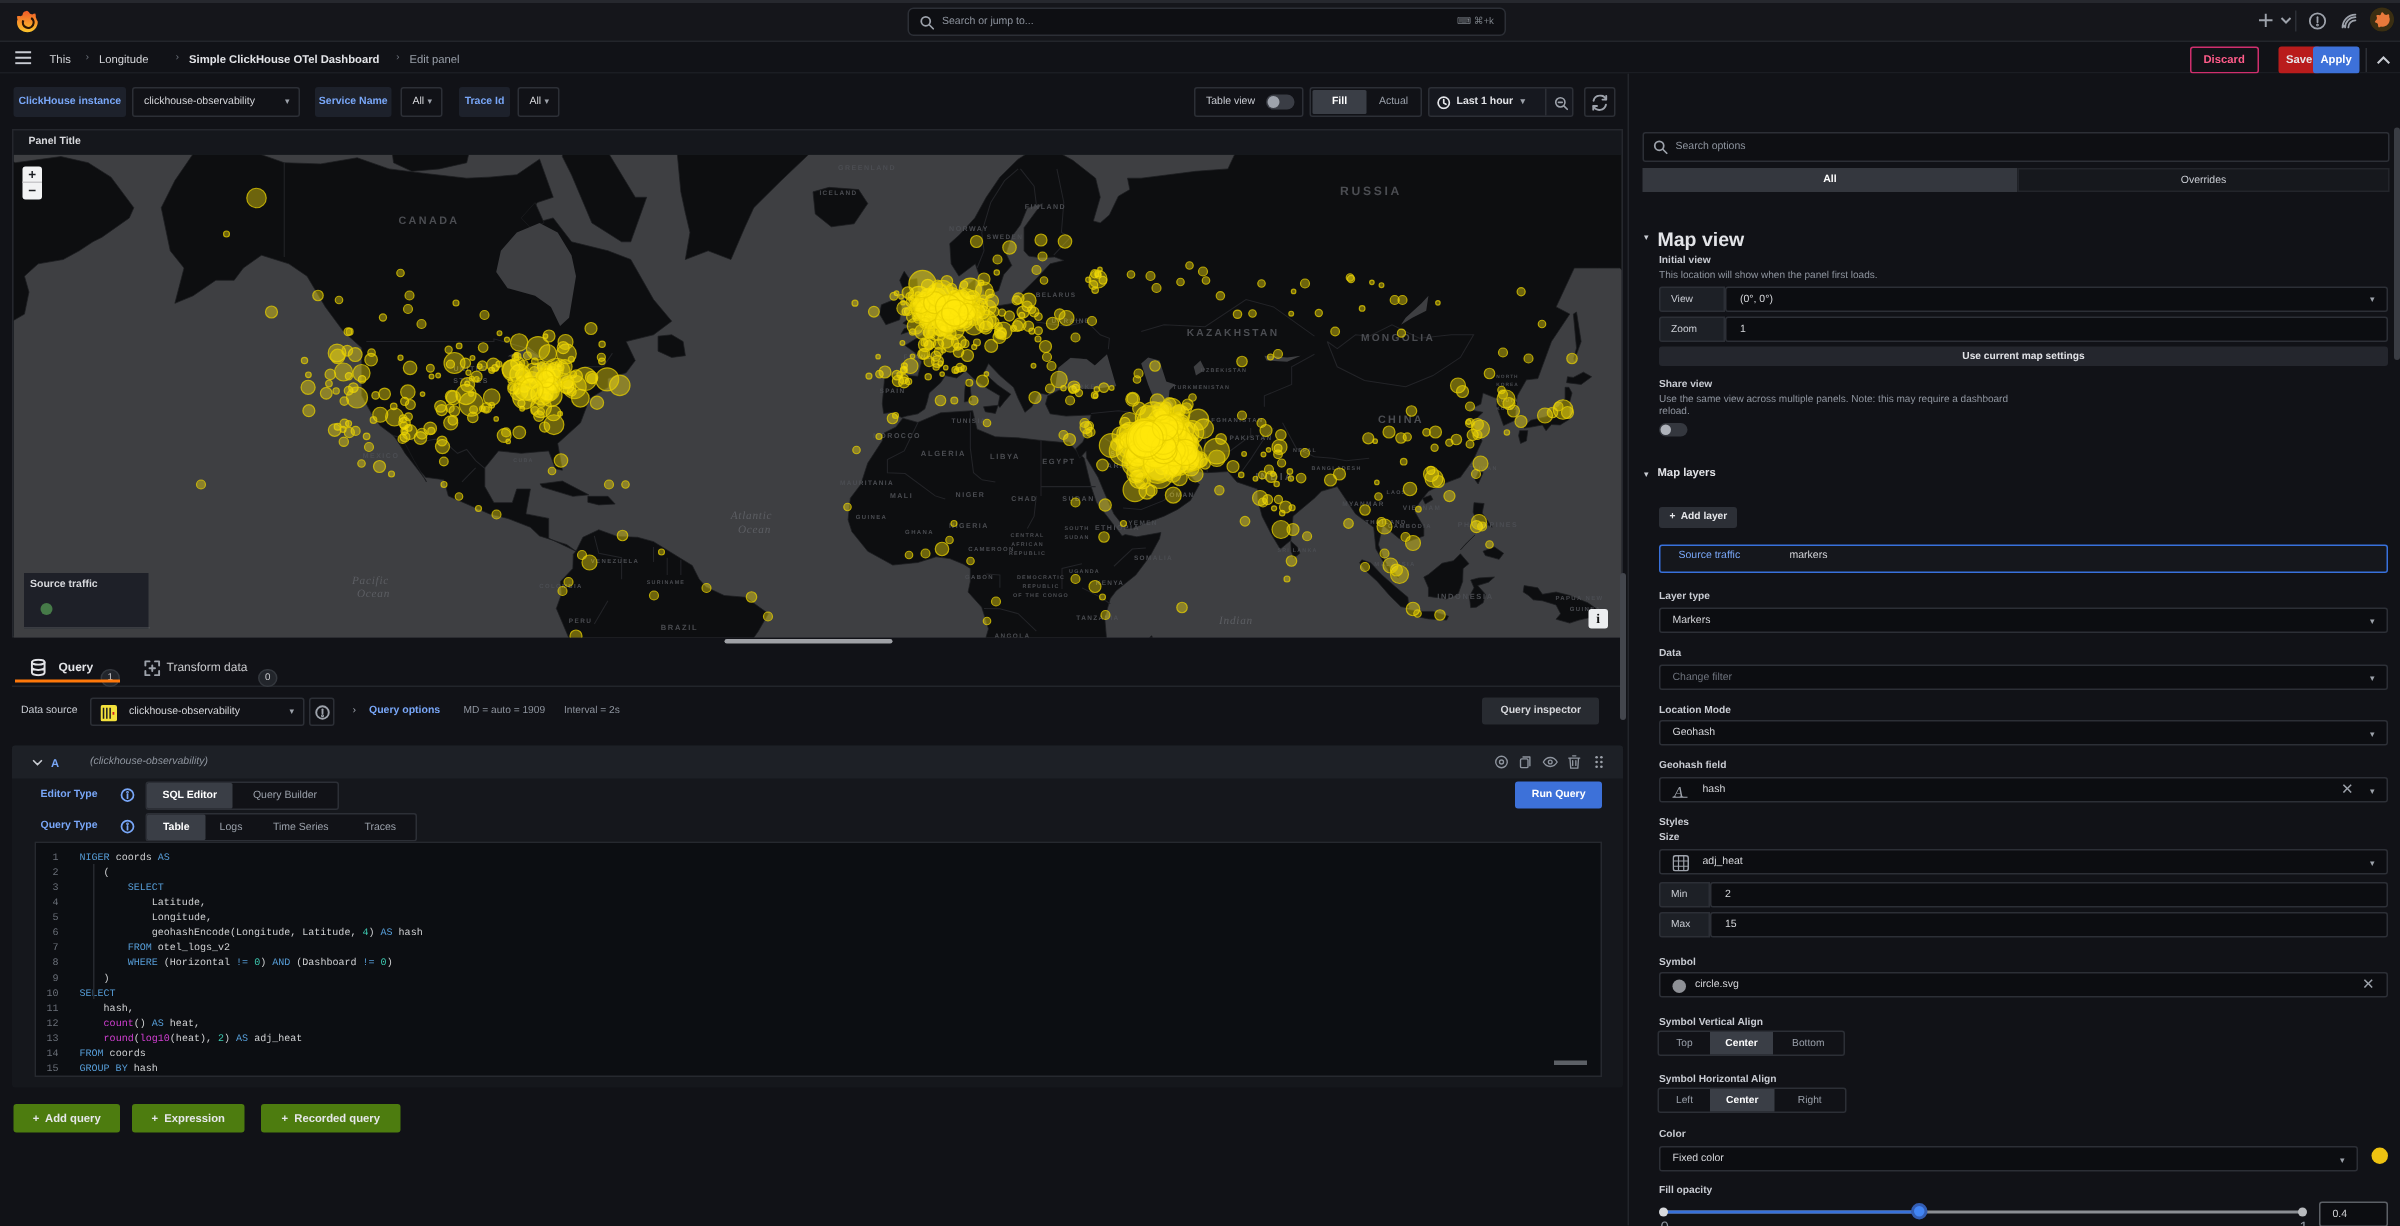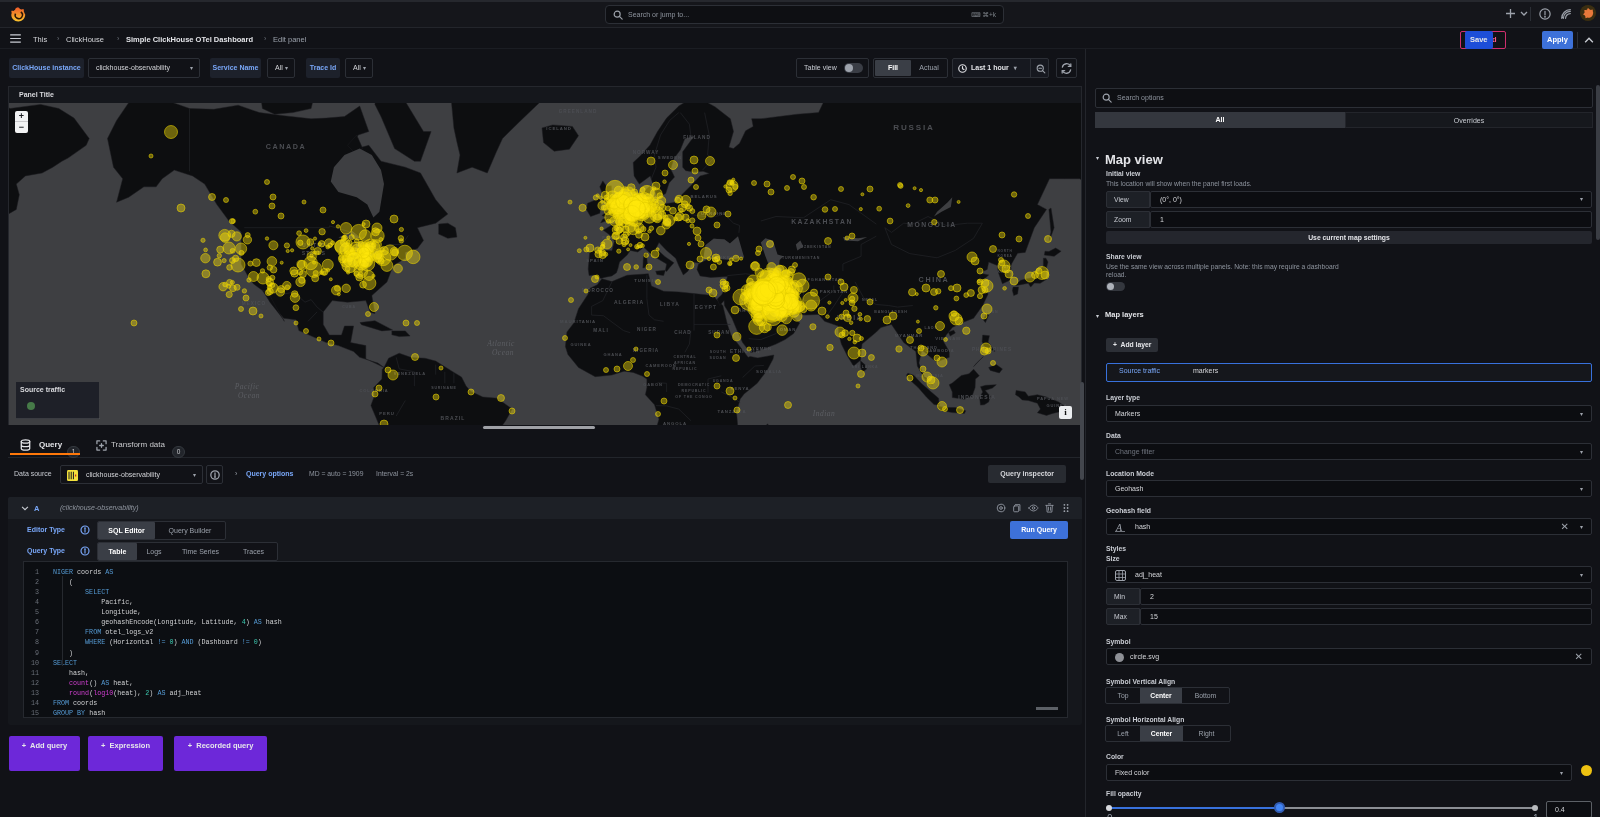--- a/index.html
+++ b/index.html
@@ -45,21 +45,21 @@
 .seg .on{display:inline-block;height:17px;background:#3a3e46;border-radius:1px;color:#fff;font-weight:bold;font-size:7px;line-height:17px;padding:0 8px;vertical-align:top}
 .seg .off{display:inline-block;height:17px;color:#9aa0aa;font-size:7px;line-height:17px;padding:0 8px;vertical-align:top}
 #runq{position:absolute;right:14px;top:24px;height:18px;background:#3d71d9;border-radius:2px;color:#fff;font-size:7px;font-weight:bold;line-height:18px;padding:0 11px}
 .blab{color:#79a7f8;font-size:7px;font-weight:bold}
 #codebox{position:absolute;left:15px;top:64px;width:1045px;height:157px;background:#0c0e12;border:1px solid #26292f}
 #codebox pre{font-family:"Liberation Mono",monospace;font-size:6.7px;line-height:10.07px;position:absolute;top:5px;left:29px}
 #lnums{position:absolute;top:5px;left:0;width:15px;text-align:right;color:#6a6f78;font-family:"Liberation Mono",monospace;font-size:6.7px;line-height:10.07px}
 .k{color:#569cd6}.f{color:#d33fd3}.n{color:#3dc9b0}.p{color:#cfd0d2}
 #hsbar{position:absolute;left:1012px;bottom:7px;width:22px;height:3px;background:#5c6066}
 
-.bbtn{position:absolute;top:736px;height:35px;background:#6d28d9;border-radius:2px;color:#e6e7ea;font-size:7.5px;font-weight:bold;line-height:19px;text-align:center}
+.bbtn{position:absolute;top:736px;height:19px;background:#4d7c0f;border-radius:2px;color:#e6e7ea;font-size:7.5px;font-weight:bold;line-height:19px;text-align:center}
 
 #sidebar{position:absolute;left:1085px;top:49px;width:515px;height:768px;background:#111217;border-left:1px solid #23252b}
 #sbhead{position:absolute;left:0;top:6px;width:515px;height:25px;background:#1d2026}
 #sbsearch{position:absolute;left:9px;top:39px;width:498px;height:20px;background:#0e0f13;border:1px solid #2c2f36;border-radius:2px;color:#8e949e;font-size:7px;line-height:18px;padding-left:21px}
 .sbtab{position:absolute;top:63px;height:16px;font-size:7px;text-align:center;line-height:16px}
 .slab{position:absolute;font-size:6.8px;font-weight:bold;color:#c9ccd3}
 .sdesc{position:absolute;font-size:6.7px;color:#8e949e}
 .inp{position:absolute;background:#0c0d11;border:1px solid #2c2f36;border-radius:2px;font-size:7px;color:#d5d6da}
 .inlab{position:absolute;background:#1d2026;border:1px solid #2c2f36;border-radius:2px 0 0 2px;font-size:6.8px;color:#c9ccd3;line-height:15px;padding:0 7px}
 .chev{position:absolute;color:#9da2ab;font-size:6px}
@@ -102,27 +102,27 @@
         <path d="M14 8.2c0-.5-.2-1.1-.4-1.5.2-.7 0-1.5-.3-2-.6 0-1.3.2-1.8.6-.4-.2-.8-.3-1.2-.4-.5-.8-1.1-1.5-1.8-1.8-.5.5-.8 1.2-.8 1.8-.4.2-.8.4-1.1.6-.7-.2-1.5-.2-2 0-.1.6 0 1.3.4 1.9-.2.4-.3.8-.4 1.2-.6.4-1 1-1.2 1.6.4.4 1 .7 1.6.8.2.4.4.8.7 1.1-.1.6 0 1.3.3 1.9.6 0 1.2-.2 1.7-.6.5.1 1 .2 1.4.2 2.6 0 4.9-2.1 4.9-5.4z" fill="#e8793b"></path>
       </svg></div>
 </div>
 
 <div id="crumbs">
   <svg class="abs" style="left:10px;top:6px" width="11" height="9" viewBox="0 0 13 11">
       <path d="M0 1h13M0 5.5h13M0 10h13" stroke="#c9ccd3" stroke-width="1.5"></path>
     </svg>
   <div class="t" style="left:33px;color:#d5d6da">This</div>
   <div class="t" style="left:57px;color:#6a6f78;font-size:7px;top:7px">›</div>
-  <div class="t" style="left:66px;color:#d5d6da">ClickHouse</div>
+  <div class="t" style="left:66px;color:#d5d6da">Longitude</div>
   <div class="t" style="left:117px;color:#6a6f78;font-size:7px;top:7px">›</div>
   <div class="t" style="left:126px;color:#e3e4e8;font-weight:bold">Simple ClickHouse OTel Dashboard</div>
   <div class="t" style="left:264px;color:#6a6f78;font-size:7px;top:7px">›</div>
   <div class="t" style="left:273px;color:#9aa0aa">Edit panel</div>
   <div class="hbtn" style="left:1460px;border:1px solid #cf2f6e;color:#ff5c8a;line-height:16px;padding:0 8px">Discard</div>
-  <div class="hbtn" style="left:1465px;background:#1d4ed8;color:#e6e7ea;padding:0 5px">Save</div>
+  <div class="hbtn" style="left:1519px;background:#b91c1c;color:#e6e7ea;padding:0 5px">Save</div>
   <div class="hbtn" style="left:1542px;background:#3d71d9;color:#fff;padding:0 5px">Apply</div>
   <div class="abs" style="left:1577px;top:4px;width:1px;height:16px;background:#2c2f36"></div>
   <svg class="abs" style="left:1584px;top:9px" width="10" height="6" viewBox="0 0 11 7">
       <path d="M1 6l4.5-4.5L10 6" stroke="#c9ccd3" stroke-width="1.6" fill="none"></path>
     </svg>
 </div>
 
 <div class="chipl" style="left:9px;width:75px">ClickHouse instance</div>
 <div class="chipv" style="left:88px;width:112px">clickhouse-observability<span class="carr" style="position:absolute;right:6px;top:0;line-height:18px">▾</span></div>
 <div class="chipl" style="left:210px;width:51px">Service Name</div>
@@ -1310,21 +1310,21 @@
       <circle cx="6" cy="6" r="4.8" class="ic" style="stroke:#79a7f8"></circle>
       <path d="M6 5.5v3" class="ic" style="stroke:#79a7f8"></path>
       <circle cx="6" cy="3.8" r="0.4" class="ic" style="stroke:#79a7f8"></circle>
     </svg>
   <div class="seg" style="left:89px;top:45px"><span class="on" style="width:39px;text-align:center">Table</span><span class="off" style="width:34px;text-align:center">Logs</span><span class="off" style="width:59px;text-align:center">Time Series</span><span class="off" style="width:47px;text-align:center">Traces</span></div>
   <div id="codebox">
     <div id="lnums">1<br>2<br>3<br>4<br>5<br>6<br>7<br>8<br>9<br>10<br>11<br>12<br>13<br>14<br>15</div>
     <pre><span class="k">NIGER</span> <span class="p">coords</span> <span class="k">AS</span>
     <span class="p">(</span>
         <span class="k">SELECT</span>
-            <span class="p">Pacific,</span>
+            <span class="p">Latitude,</span>
             <span class="p">Longitude,</span>
             <span class="p">geohashEncode(Longitude, Latitude, <span class="n">4</span>)</span> <span class="k">AS</span> <span class="p">hash</span>
         <span class="k">FROM</span> <span class="p">otel_logs_v2</span>
         <span class="k">WHERE</span> <span class="p">(Horizontal </span><span class="k">!=</span> <span class="n">0</span><span class="p">)</span> <span class="k">AND</span> <span class="p">(Dashboard </span><span class="k">!=</span> <span class="n">0</span><span class="p">)</span>
     <span class="p">)</span>
 <span class="k">SELECT</span>
     <span class="p">hash,</span>
     <span class="f">count</span><span class="p">()</span> <span class="k">AS</span> <span class="p">heat,</span>
     <span class="f">round</span><span class="p">(</span><span class="f">log10</span><span class="p">(heat),</span> <span class="n">2</span><span class="p">)</span> <span class="k">AS</span> <span class="p">adj_heat</span>
 <span class="k">FROM</span> <span class="p">coords</span>

